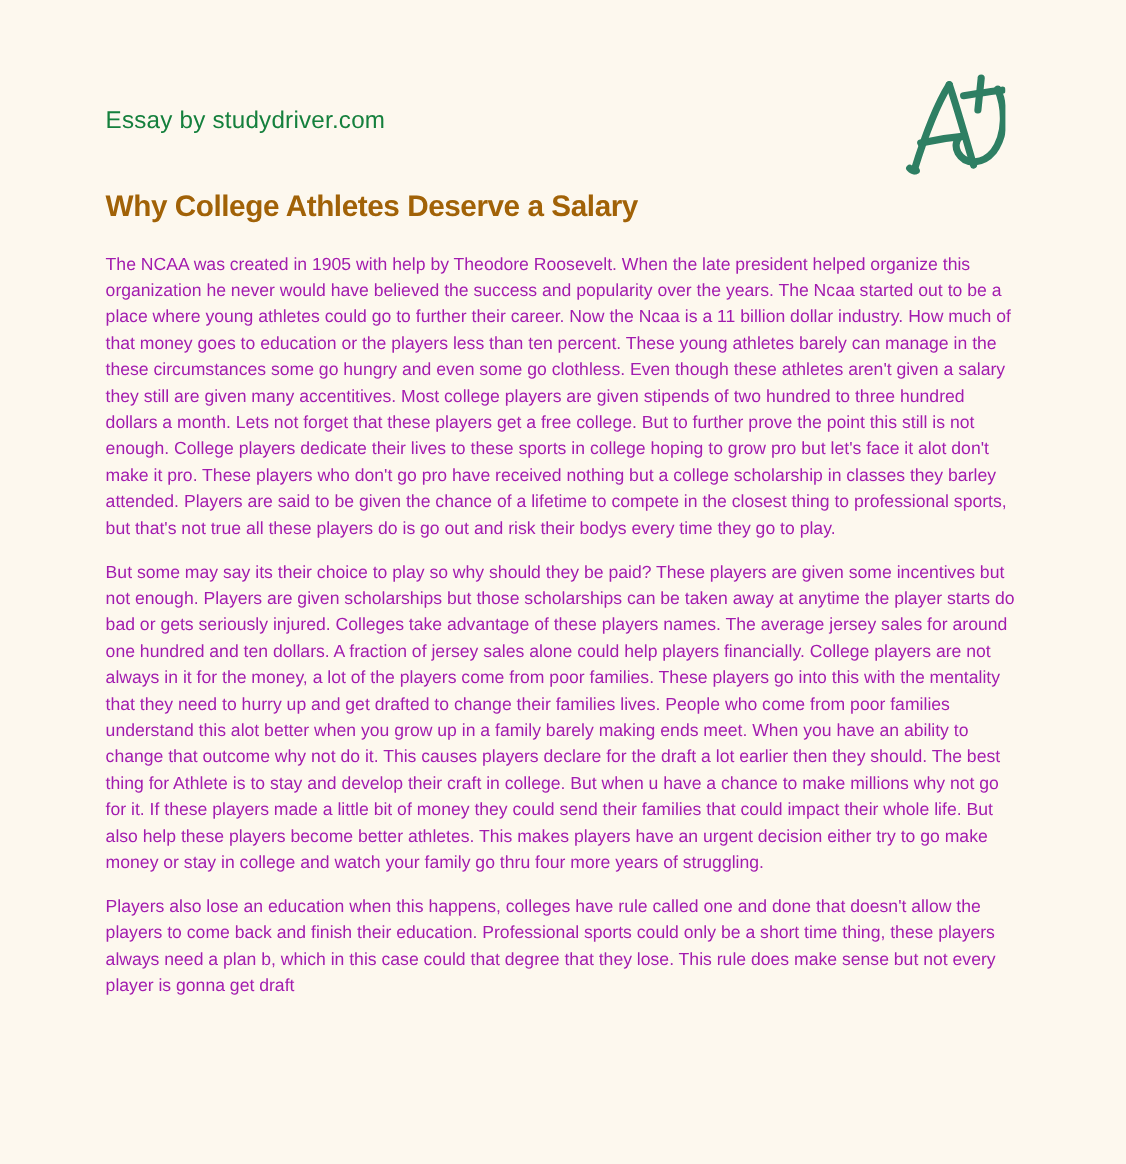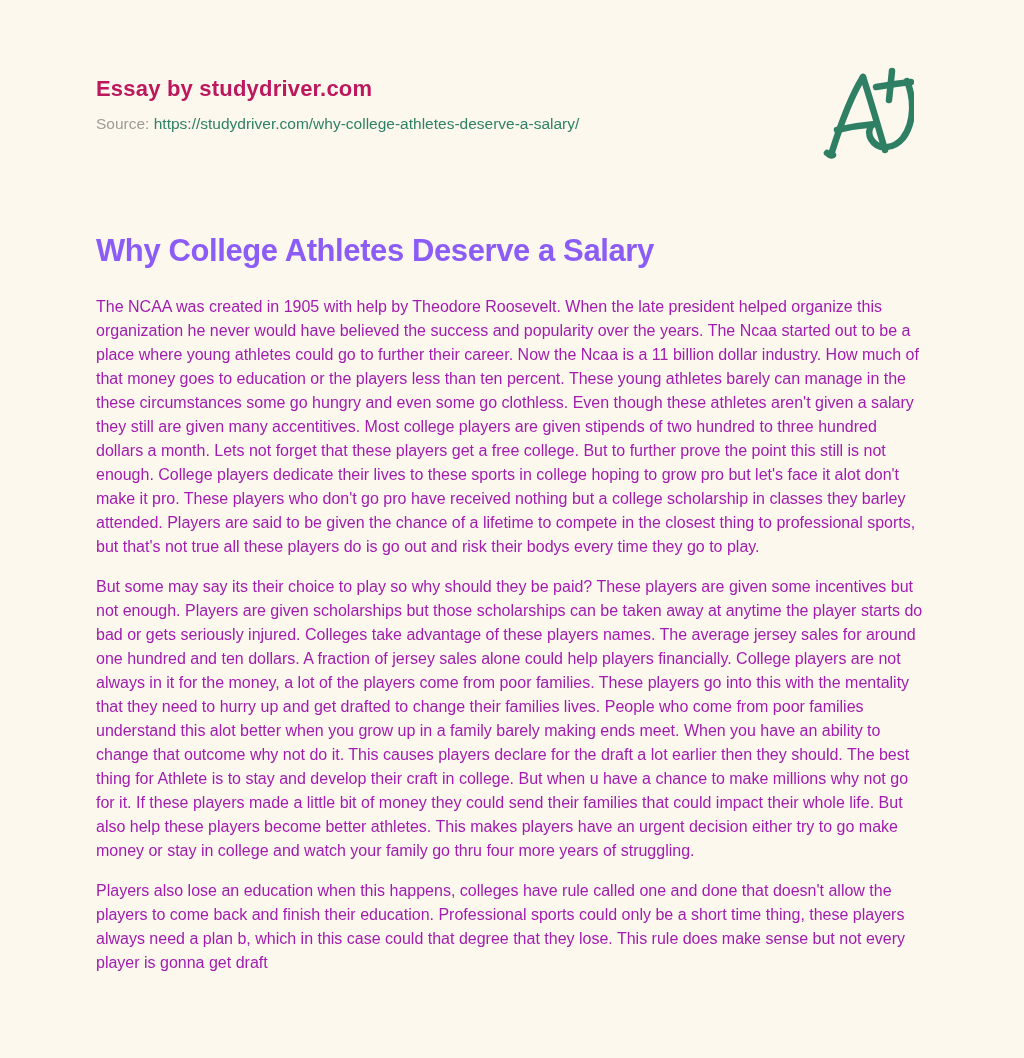--- a/index.html
+++ b/index.html
@@ -13,48 +13,48 @@
     width: 1024px;
     height: 1058px;
     background: #fdf8ee;
     overflow: hidden;
   }
   .content {
     margin-left: 96px;
     width: 832px;
   }
   .byline {
-    padding-top: 76px;
+    padding-top: 96px;
     font-size: 22px;
-    font-weight: 700;
-    color: #be185d;
+    font-weight: 400;
+    color: #15803d;
     letter-spacing: 0.2px;
   }
   .source-line {
     margin-top: 13px;
     font-size: 15.5px;
     color: #9d9b94;
   }
   .source-line a {
     color: #2f8166;
     text-decoration: none;
   }
   .logo {
     position: absolute;
     left: 822px;
     top: 64px;
     width: 92px;
     height: 102px;
   }
   .logo svg { width: 100%; height: 100%; }
   h1.essay-title {
-    margin-top: 100px;
-    font-size: 31px;
+    margin-top: 50px;
+    font-size: 27px;
     font-weight: 700;
-    color: #8b5cf6;
+    color: #a16207;
     letter-spacing: -0.4px;
   }
   .essay-body { margin-top: 26px; }
   .essay-body p {
     font-size: 16px;
     line-height: 24px;
     color: #a21caf;
     margin-bottom: 16px;
   }
 </style>
@@ -78,24 +78,20 @@
       <path d="M 54 23 C 66 21 78 19 89 18"></path>
 
       <path d="M 85 17 C 92 34 93 58 81 74 C 72 85 56 87 49 75 C 46 70 47 64 50 61"></path>
     </svg>
   </div>
 
   <div class="content">
 
     <header>
       <h2 class="byline">Essay by studydriver.com</h2>
-      <p class="source-line">
-        <span>Source:</span>
-        <a href="#">https://studydriver.com/why-college-athletes-deserve-a-salary/</a>
-      </p>
     </header>
 
     <h1 class="essay-title">Why College Athletes Deserve a Salary</h1>
 
     <div class="essay-body">
       <p>The NCAA was created in 1905 with help by Theodore Roosevelt. When the late president helped organize this organization he never would have believed the success and popularity over the years. The Ncaa started out to be a place where young athletes could go to further their career. Now the Ncaa is a 11 billion dollar industry. How much of that money goes to education or the players less than ten percent. These young athletes barely can manage in the these circumstances some go hungry and even some go clothless. Even though these athletes aren't given a salary they still are given many accentitives. Most college players are given stipends of two hundred to three hundred dollars a month. Lets not forget that these players get a free college. But to further prove the point this still is not enough. College players dedicate their lives to these sports in college hoping to grow pro but let's face it alot don't make it pro. These players who don't go pro have received nothing but a college scholarship in classes they barley attended. Players are said to be given the chance of a lifetime to compete in the closest thing to professional sports, but that's not true all these players do is go out and risk their bodys every time they go to play.</p>
       <p>But some may say its their choice to play so why should they be paid? These players are given some incentives but not enough. Players are given scholarships but those scholarships can be taken away at anytime the player starts do bad or gets seriously injured. Colleges take advantage of these players names. The average jersey sales for around one hundred and ten dollars. A fraction of jersey sales alone could help players financially. College players are not always in it for the money, a lot of the players come from poor families. These players go into this with the mentality that they need to hurry up and get drafted to change their families lives. People who come from poor families understand this alot better when you grow up in a family barely making ends meet. When you have an ability to change that outcome why not do it. This causes players declare for the draft a lot earlier then they should. The best thing for Athlete is to stay and develop their craft in college. But when u have a chance to make millions why not go for it. If these players made a little bit of money they could send their families that could impact their whole life. But also help these players become better athletes. This makes players have an urgent decision either try to go make money or stay in college and watch your family go thru four more years of struggling.</p>
       <p>Players also lose an education when this happens, colleges have rule called one and done that doesn't allow the players to come back and finish their education. Professional sports could only be a short time thing, these players always need a plan b, which in this case could that degree that they lose. This rule does make sense but not every player is gonna get draft</p>
     </div>
 

